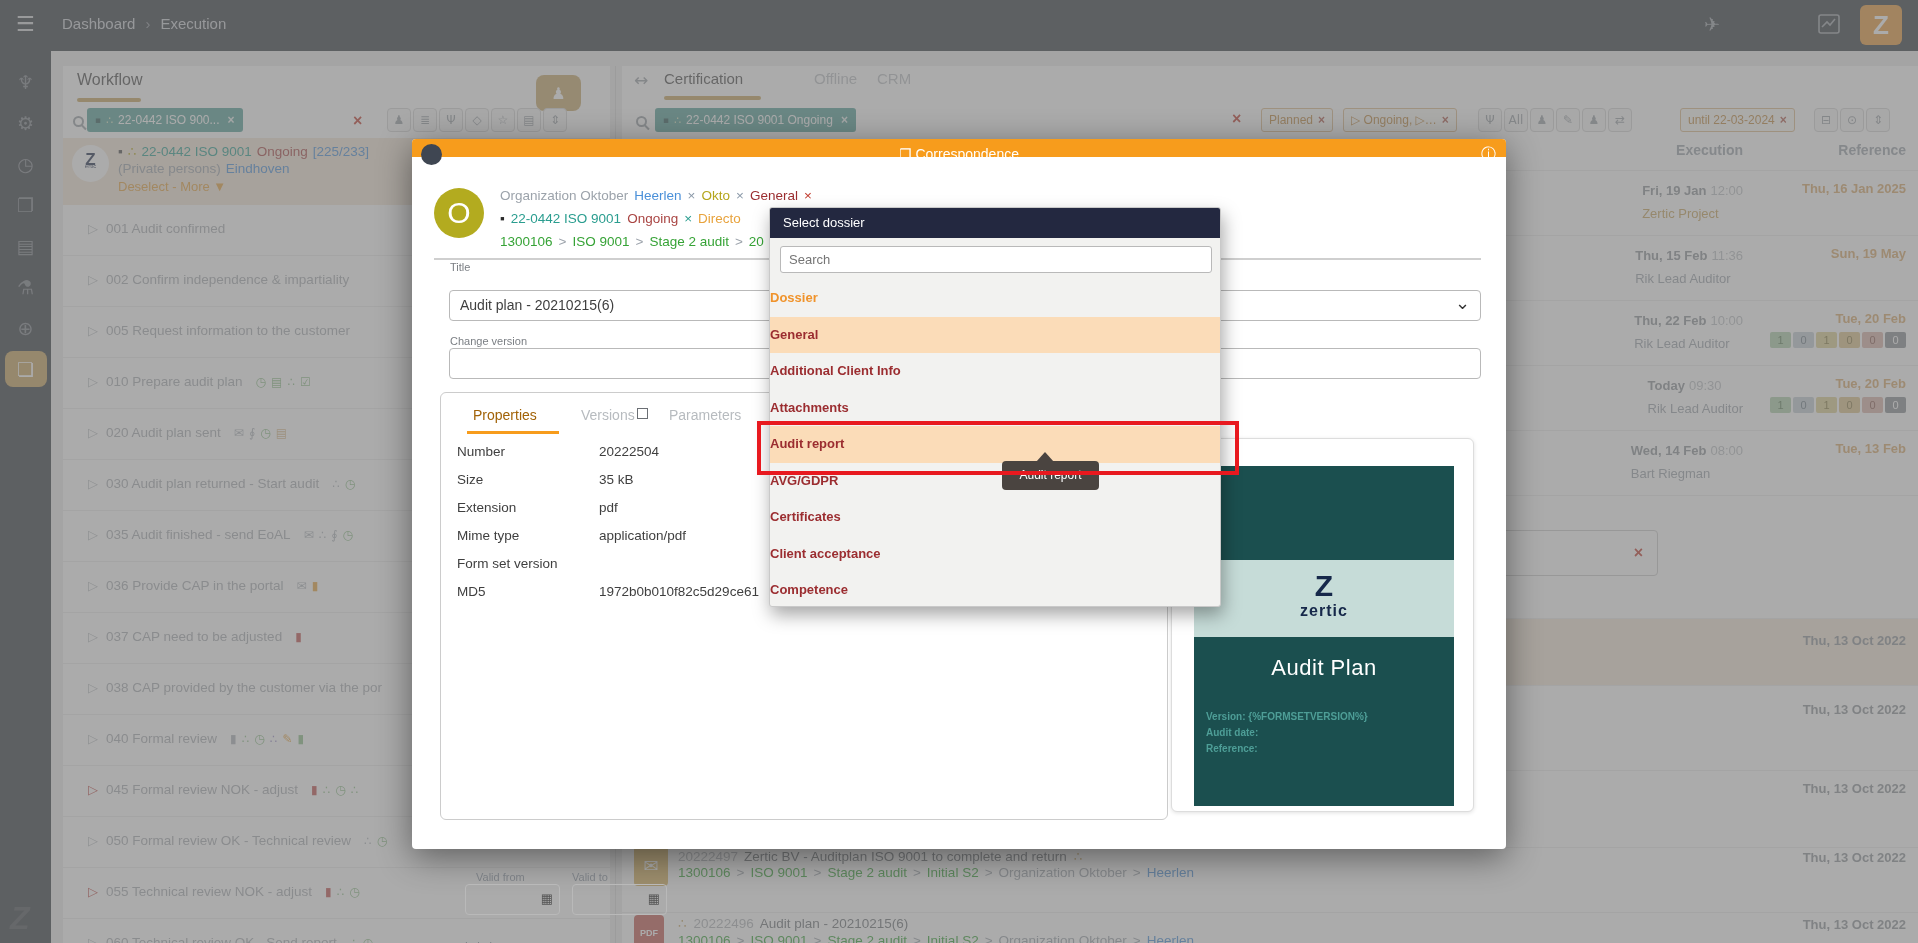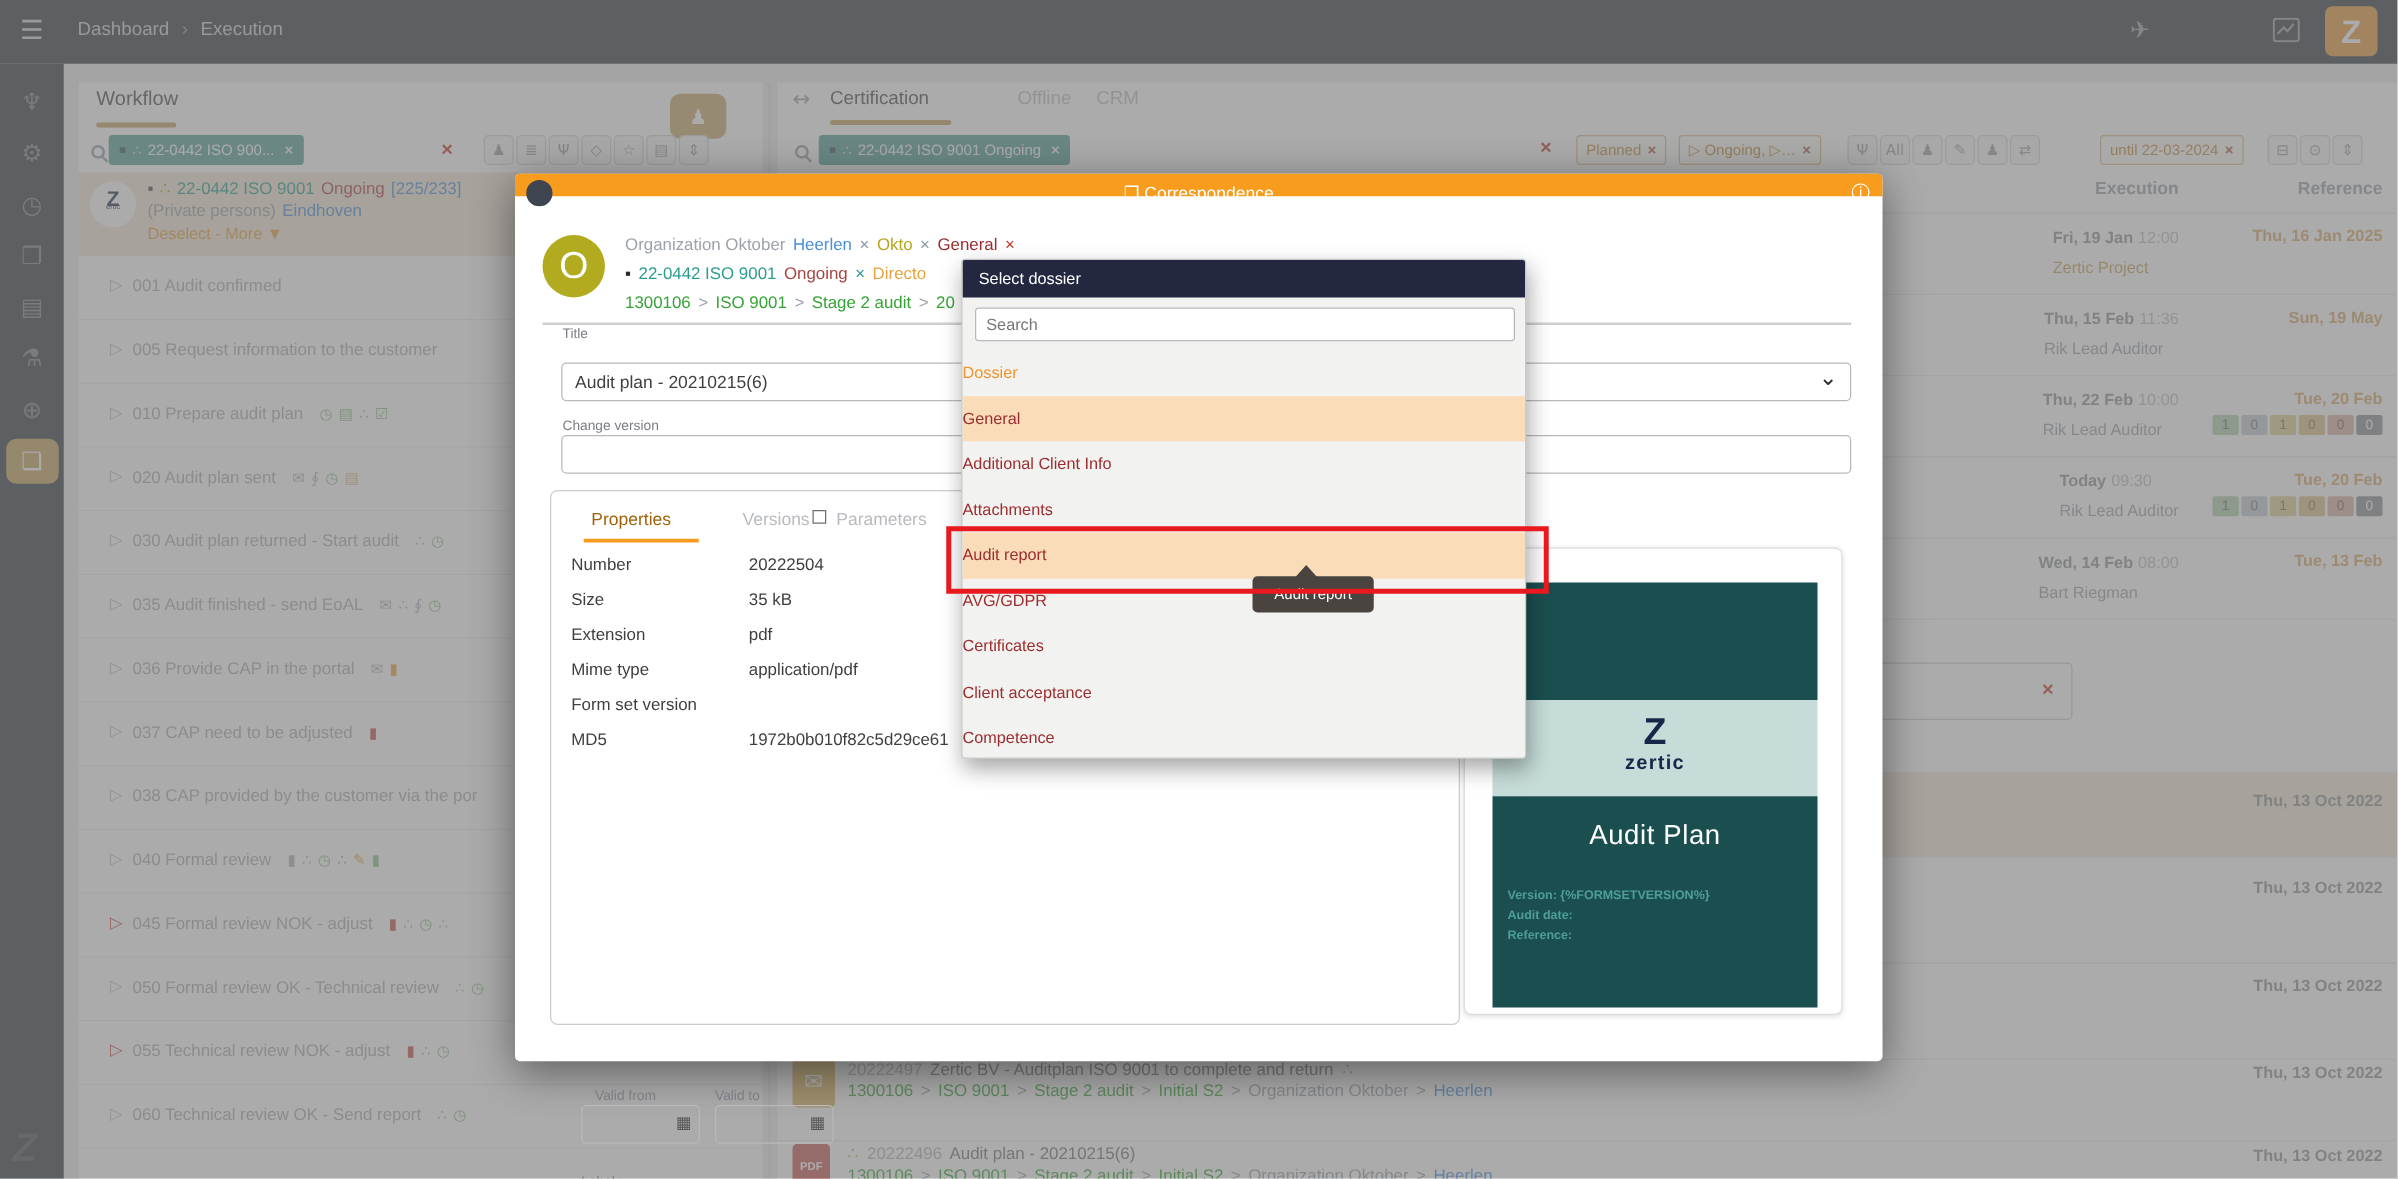--- a/index.html
+++ b/index.html
@@ -126,21 +126,21 @@
   .finput { position:absolute; border:1px solid #B9B9B9; border-radius:4px; background:#fff; font-size:14px; color:#3F3F3F; padding:6px 10px; font-family:inherit; }
   .m-title-label { left:38px; top:122px; }
   .m-title-input { left:37px; top:151px; width:436px; height:31px; }
   .m-select { position:absolute; left:488px; top:151px; width:581px; height:31px; border:1px solid #B9B9B9; border-radius:4px; background:#fff; cursor:pointer; }
   .m-select .chev { position:absolute; right:10px; top:1px; font-size:18px; color:#333; font-family:"DejaVu Sans",sans-serif; }
   .m-cv-label { left:38px; top:196px; }
   .m-cv-input { left:37px; top:209px; width:1032px; height:31px; }
   .m-card { position:absolute; left:28px; top:253px; width:728px; height:428px; border:1px solid #CCC; border-radius:6px; background:#fff; }
   .m-tab { position:absolute; top:14px; font-size:14px; color:#B7BBBF; cursor:pointer; }
   .m-tab.active { color:#a16207; }
-  .m-tab-p { left:32px; } .m-tab-v { left:140px;margin-left:13px; } .m-tab-pa { left:228px; }
+  .m-tab-p { left:32px; } .m-tab-v { left:140px; } .m-tab-pa { left:228px; }
   .m-tab-underline { position:absolute; left:26px; top:38px; width:92px; height:3px; background:#F79C1C; }
   .cb { display:inline-block; width:11px; height:11px; border:1.5px solid #6B6F74; margin-left:2px; vertical-align:1px; }
   .props { position:absolute; left:16px; top:51px; width:690px; }
   .prow { height:28px; font-size:13.5px; color:#3F3F3F; }
   .plabel { display:inline-block; width:142px; }
   .m-vf-label { left:24px; top:478px;margin-left:11px; }
   .m-vt-label { left:131px; top:478px; }
   .dinput { position:absolute; top:491px; width:95px; height:31px; border:1px solid #B9B9B9; border-radius:4px; }
   .dinput .cal { position:absolute; right:6px; top:6px; font-size:13px; color:#555; font-family:"DejaVu Sans",sans-serif; }
   .m-vf { left:24px; } .m-vt { left:131px; }
@@ -154,21 +154,21 @@
   .p-bot { position:absolute; left:0; top:171px; width:100%; height:169px; background:#1B4F4F; }
   .p-title { margin-top:18px; text-align:center; color:#fff; font-size:22px; font-weight:400; letter-spacing:0.5px; }
   .p-lines { margin:28px 0 0 12px; }
   .p-lines div { font-size:10px; font-weight:bold; color:#4E9E97; line-height:16px; }
 
   
   .popup { position:absolute; left:769px; top:207px; width:452px; height:400px; background:#F2F2F0; border:1px solid #C9C9C9; border-radius:3px; box-shadow:2px 8px 18px rgba(0,0,0,0.35); overflow:hidden; }
   .pop-head { position:absolute; left:0; top:0; width:100%; height:30px; background:#232840; color:#fff; font-size:13px; line-height:30px; padding-left:13px; }
   .pop-search { position:absolute; left:10px; top:38px; width:432px; height:27px; border:1px solid #B9B9B9; border-radius:3px; padding:0 8px; font-size:13px; font-family:inherit; color:#555; background:#fff; }
   .pop-opts { position:absolute; left:0; top:72px; width:100%; }
-  .opt { height:36.5px; line-height:36.5px; font-size:13px; color:#9B2D30; cursor:pointer; }
+  .opt { height:36.5px; line-height:36.5px; font-size:13px; color:#9B2D30; cursor:pointer;font-weight:bold; }
   .opt.cat { color:#F0932B; }
   .opt.sel { background:#FBDCB8; }
 
   
   .redbox { position:absolute; left:757px; top:421px; width:482px; height:54px; border:4px solid #E8191F; }
   .tooltip { position:absolute; left:1002px; top:461px; width:97px; height:29px; background:#4A4440; border-radius:4px; color:#fff; font-size:12px; text-align:center; line-height:29px; }
   .tooltip::before { content:''; position:absolute; left:34px; top:-9px; border-left:9px solid transparent; border-right:9px solid transparent; border-bottom:10px solid #4A4440; }
 </style>
 </head>
 <body>
@@ -247,20 +247,24 @@
         <div class="wf-l3">Deselect - More ▼</div>
       </div>
 
       <div class="wf-rows">
           <div class="wf-row">
           <span class="tri"></span>
           <span class="wf-label"><span>001 Audit confirmed</span><span class="wf-icons"></span></span>
         </div>
           <div class="wf-row">
           <span class="tri"></span>
+          <span class="wf-label"><span>002 Confirm independence &amp; impartiality</span><span class="wf-icons"></span></span>
+        </div>
+          <div class="wf-row">
+          <span class="tri"></span>
           <span class="wf-label"><span>005 Request information to the customer</span><span class="wf-icons"></span></span>
         </div>
           <div class="wf-row">
           <span class="tri"></span>
           <span class="wf-label"><span>010 Prepare audit plan</span><span class="wf-icons"><span class="mi" style="color: rgb(143, 191, 138);">◷</span><span class="mi" style="color: rgb(143, 191, 138);">▤</span><span class="mi" style="color: rgb(143, 191, 138);">∴</span><span class="mi" style="color: rgb(143, 191, 138);">☑</span></span></span>
         </div>
           <div class="wf-row">
           <span class="tri"></span>
           <span class="wf-label"><span>020 Audit plan sent</span><span class="wf-icons"><span class="mi" style="color: rgb(174, 180, 186);">✉</span><span class="mi" style="color: rgb(174, 180, 186);">∮</span><span class="mi" style="color: rgb(143, 191, 138);">◷</span><span class="mi" style="color: rgb(217, 185, 138);">▤</span></span></span>
         </div>

